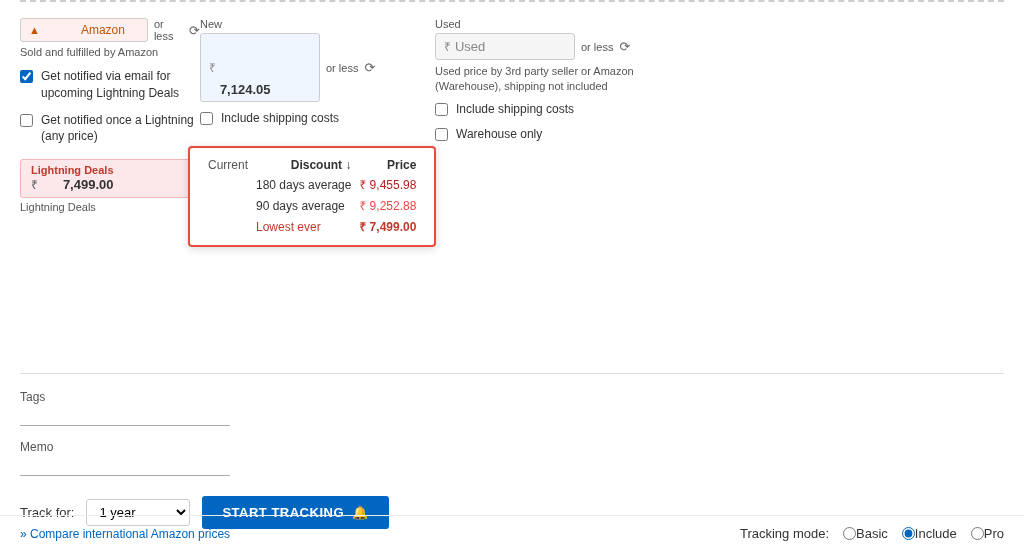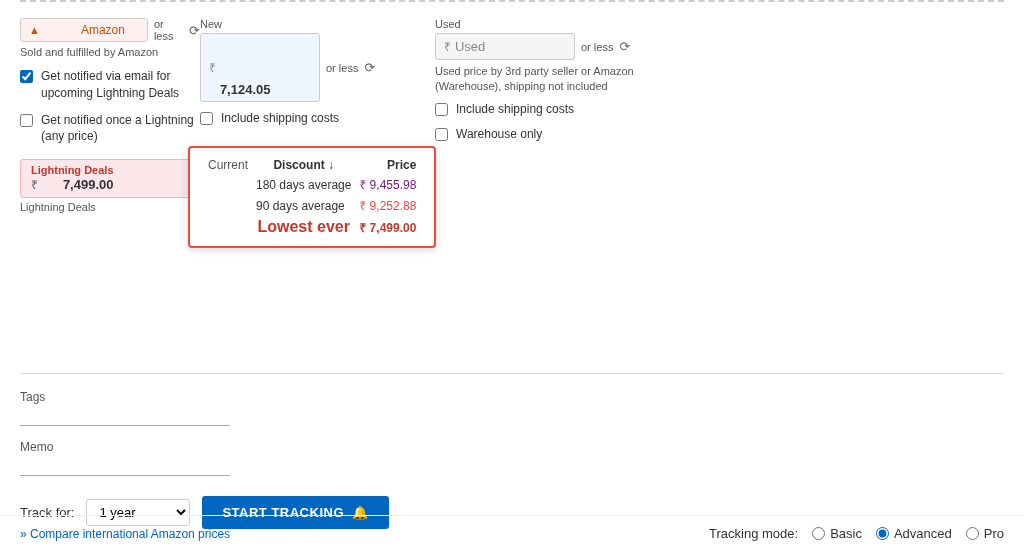--- a/index.html
+++ b/index.html
@@ -268,21 +268,20 @@
       font-size: 13px;
     }
 
     .tracking-mode-label {
       color: #333;
     }
 
     .radio-option {
       display: flex;
       align-items: center;
-      gap: 5px;
       cursor: pointer;
     }
 
     .radio-option input[type="radio"] {
       accent-color: #0066c0;
     }
 
     
     .used-checkboxes {
       display: flex;
@@ -430,38 +429,38 @@
         </div>
       </div>
     </div>
   </div>
 
   <div class="tooltip-box">
     <table>
       <thead>
         <tr>
           <th style="text-align:left; font-weight:normal; color:#555; font-size:12px;">Current</th>
-          <th class="discount-header" style="text-align:center; font-weight:bold; font-size:12px; color:#333;">Discount ↓</th>
+          <th class="discount-header" style="text-align:right; font-weight:bold; font-size:12px; color:#333;">Discount ↓</th>
           <th style="text-align:right; font-weight:bold; font-size:12px; color:#333;">Price</th>
         </tr>
       </thead>
       <tbody id="tooltip-rows">
       <tr>
       <td></td>
       <td style="font-size:12px; color:#333; font-weight:normal;margin-left:16px;">180 days average</td>
-      <td style="text-align:left; font-size:12px; color:#701a75; font-weight:normal;">₹ 9,455.98</td>
+      <td style="text-align:left; font-size:12px; color:#b91c1c; font-weight:normal;">₹ 9,455.98</td>
     </tr>
           <tr>
       <td></td>
       <td style="font-size:12px; color:#333; font-weight:normal;">90 days average</td>
       <td style="text-align:right; font-size:12px; color:#ef4444; font-weight:normal;">₹ 9,252.88</td>
     </tr>
           <tr class="lowest-ever-row">
       <td></td>
-      <td style="font-size:16px; color:#c0392b; font-weight:bold;text-align:center;">Lowest ever</td>
+      <td style="font-size:12px; color:#c0392b; font-weight:normal;">Lowest ever</td>
       <td style="text-align:right; font-size:12px; color:#c0392b; font-weight:bold;">₹ 7,499.00</td>
     </tr>
         </tbody>
     </table>
   </div>
 
   <hr class="divider" style="margin-top: 160px;">
 
   <div class="field-group">
     <div>
@@ -493,20 +492,20 @@
 <div class="bottom-row">
   <a href="#" class="compare-link">» Compare international Amazon prices</a>
   <div class="tracking-mode-row">
     <span class="tracking-mode-label">Tracking mode:</span>
     <label class="radio-option">
       <input type="radio" name="tracking-mode" value="basic" style="">
       <span>Basic</span>
     </label>
     <label class="radio-option">
       <input type="radio" name="tracking-mode" value="advanced" checked="" style="">
-      <span>Advanced</span>
+      <span>Include</span>
     </label>
     <label class="radio-option">
       <input type="radio" name="tracking-mode" value="pro" style="">
       <span>Pro</span>
     </label>
   </div>
 </div>
 
 </body></html>

